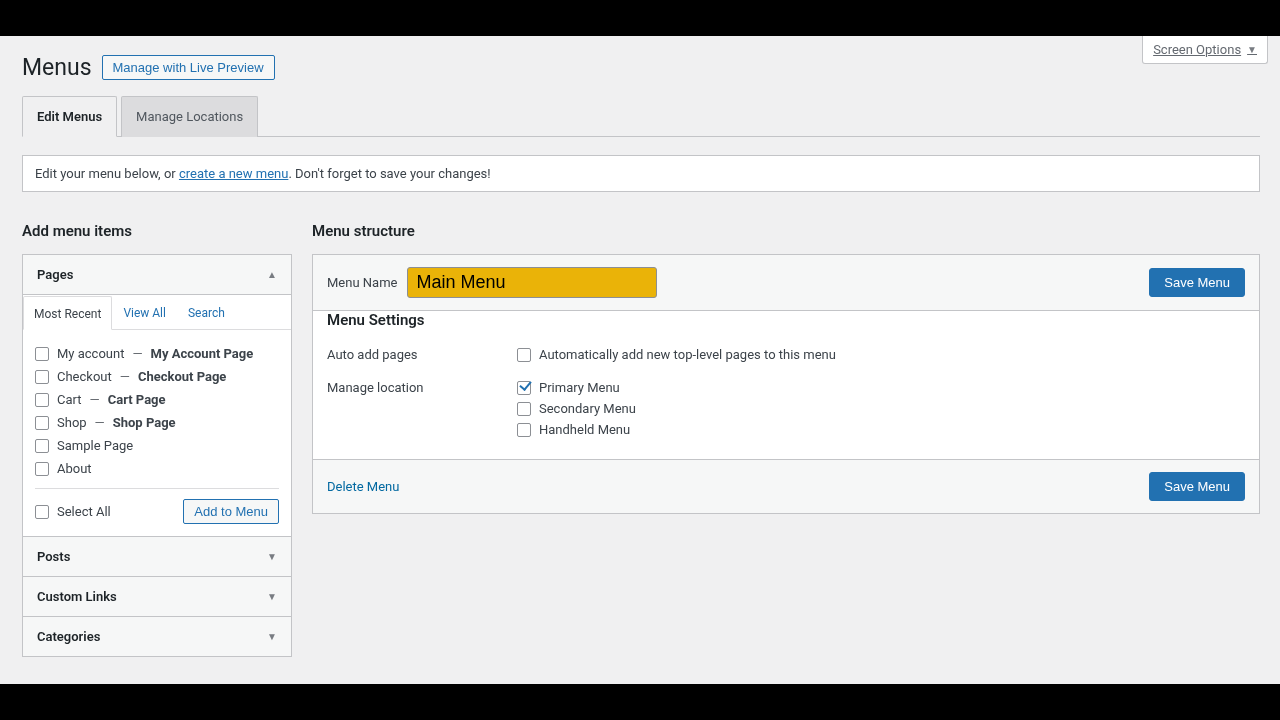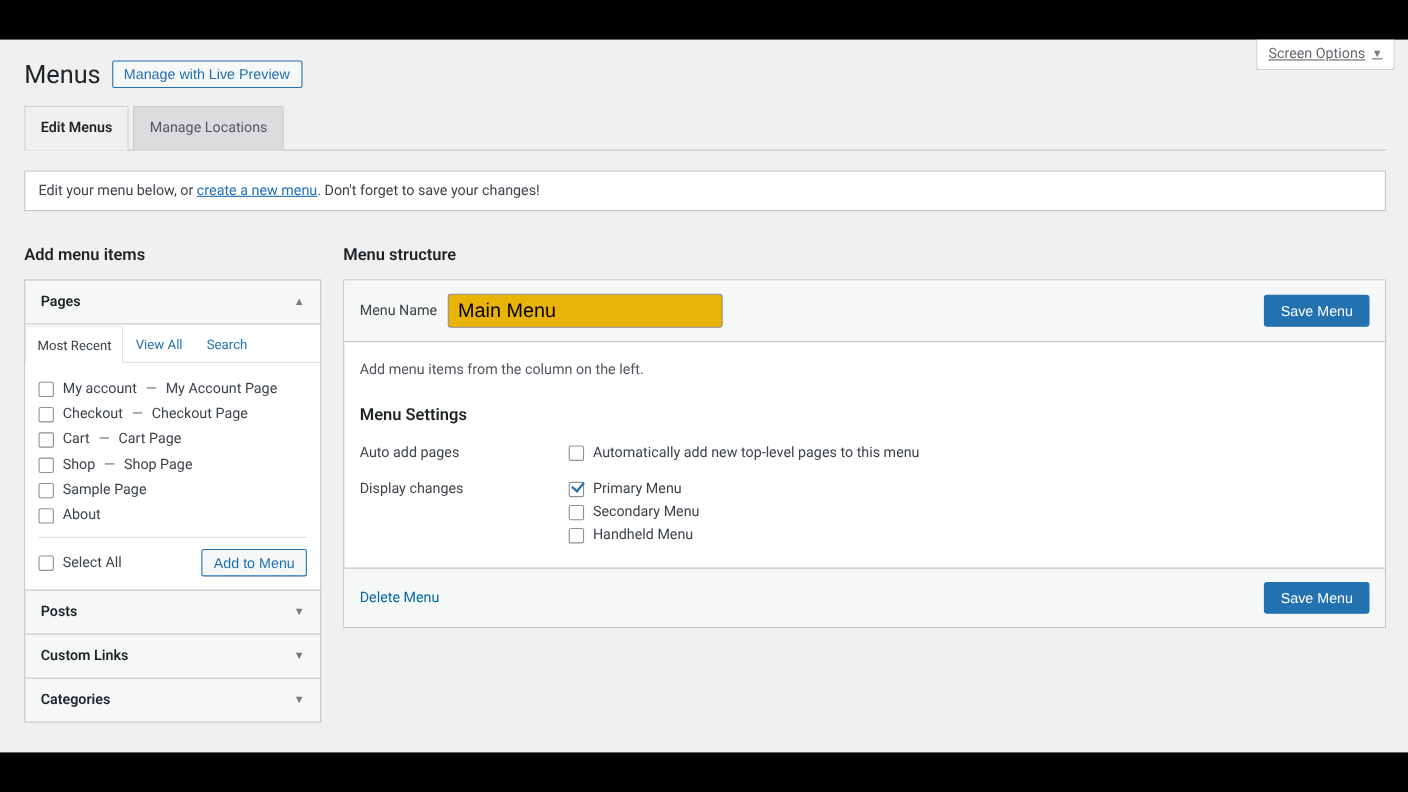--- a/index.html
+++ b/index.html
@@ -63,21 +63,21 @@
   }
   .acc-header:first-child { border-top: none; }
   .acc-caret { font-size: 10px; color: #787c82; }
   .acc-body { background: #fff; padding: 0 12px 12px; border-top: 1px solid #c3c4c7; }
   .subtabs { display: flex; gap: 0; border-bottom: 1px solid #dcdcde; margin: 0 -12px 10px; }
   .subtab { padding: 10px 10px 8px; font-size: 12px; color: #2271b1; cursor: pointer; border:1px solid transparent; border-bottom:none;}
   .subtab.active { color: #3c434a; border:1px solid #dcdcde; border-bottom:1px solid #fff; background:#fff; position:relative; top:1px; border-radius:2px 2px 0 0;}
   .page-list { list-style: none; padding: 2px 0 8px; }
   .page-list li { display: flex; align-items: center; gap: 8px; padding: 4px 0; font-size: 13px; }
   .page-list .dash { color: #646970; }
-  .page-list .strong { font-weight: 400; }
+  .page-list .strong { font-weight: 700; }
   .cb { width: 14px; height: 14px; border: 1px solid #8c8f94; border-radius: 2px; cursor: pointer; background:#fff;}
   .select-row { display: flex; align-items: center; justify-content: space-between; padding-top: 10px; border-top: 1px solid #dcdcde; }
   .select-row .lft { display: flex; align-items: center; gap: 8px; }
   .btn-primary {
     background: #2271b1; color: #fff; border: 1px solid #2271b1;
     padding: 6px 14px; border-radius: 3px; cursor: pointer; font-size: 13px;
   }
   .menu-frame { border: 1px solid #c3c4c7; background: #fff; }
   .menu-header {
     display: flex; align-items: center; justify-content: space-between;
@@ -210,36 +210,35 @@
 
         <div class="menu-frame">
           <div class="menu-header">
             <div class="lft">
               <span class="label">Menu Name</span>
               <input class="text-input" value="Main Menu" style="">
             </div>
             <button class="btn-primary">Save Menu</button>
           </div>
 
-          <div class="menu-body">Add menu items from the column on the left.</div>
 
           <div class="settings-heading">Menu Settings</div>
 
           <div class="settings-row">
             <div class="settings-key">Auto add pages</div>
             <div class="settings-val">
               <label>
                 <span class="cb"></span>
                 <span>Automatically add new top-level pages to this menu</span>
               </label>
             </div>
           </div>
 
           <div class="settings-row">
-            <div class="settings-key">Display changes</div>
+            <div class="settings-key">Manage location</div>
             <div class="settings-val">
               <label>
                 <span class="cb checked"></span>
                 <span>Primary Menu</span>
               </label>
               <label>
                 <span class="cb"></span>
                 <span>Secondary Menu</span>
               </label>
               <label>

